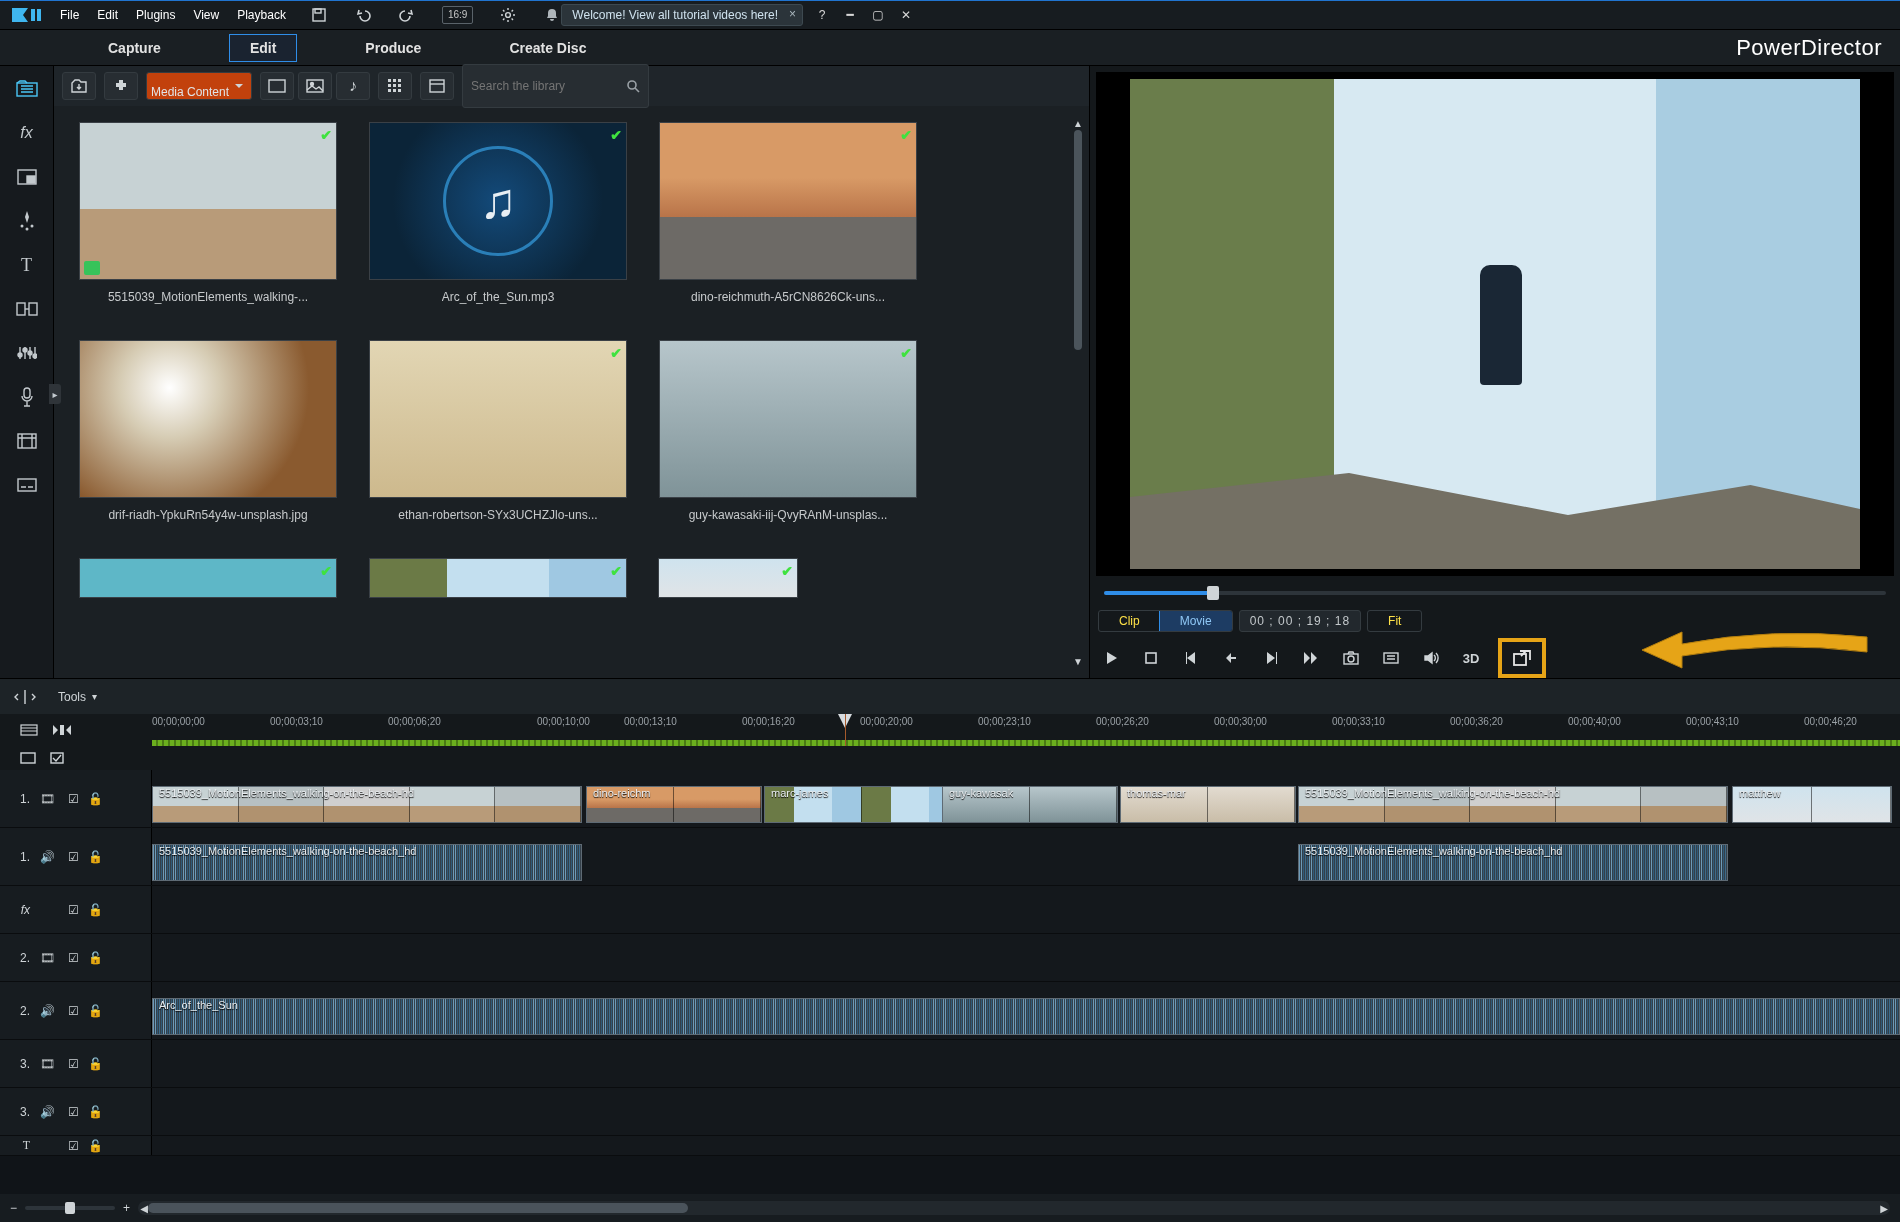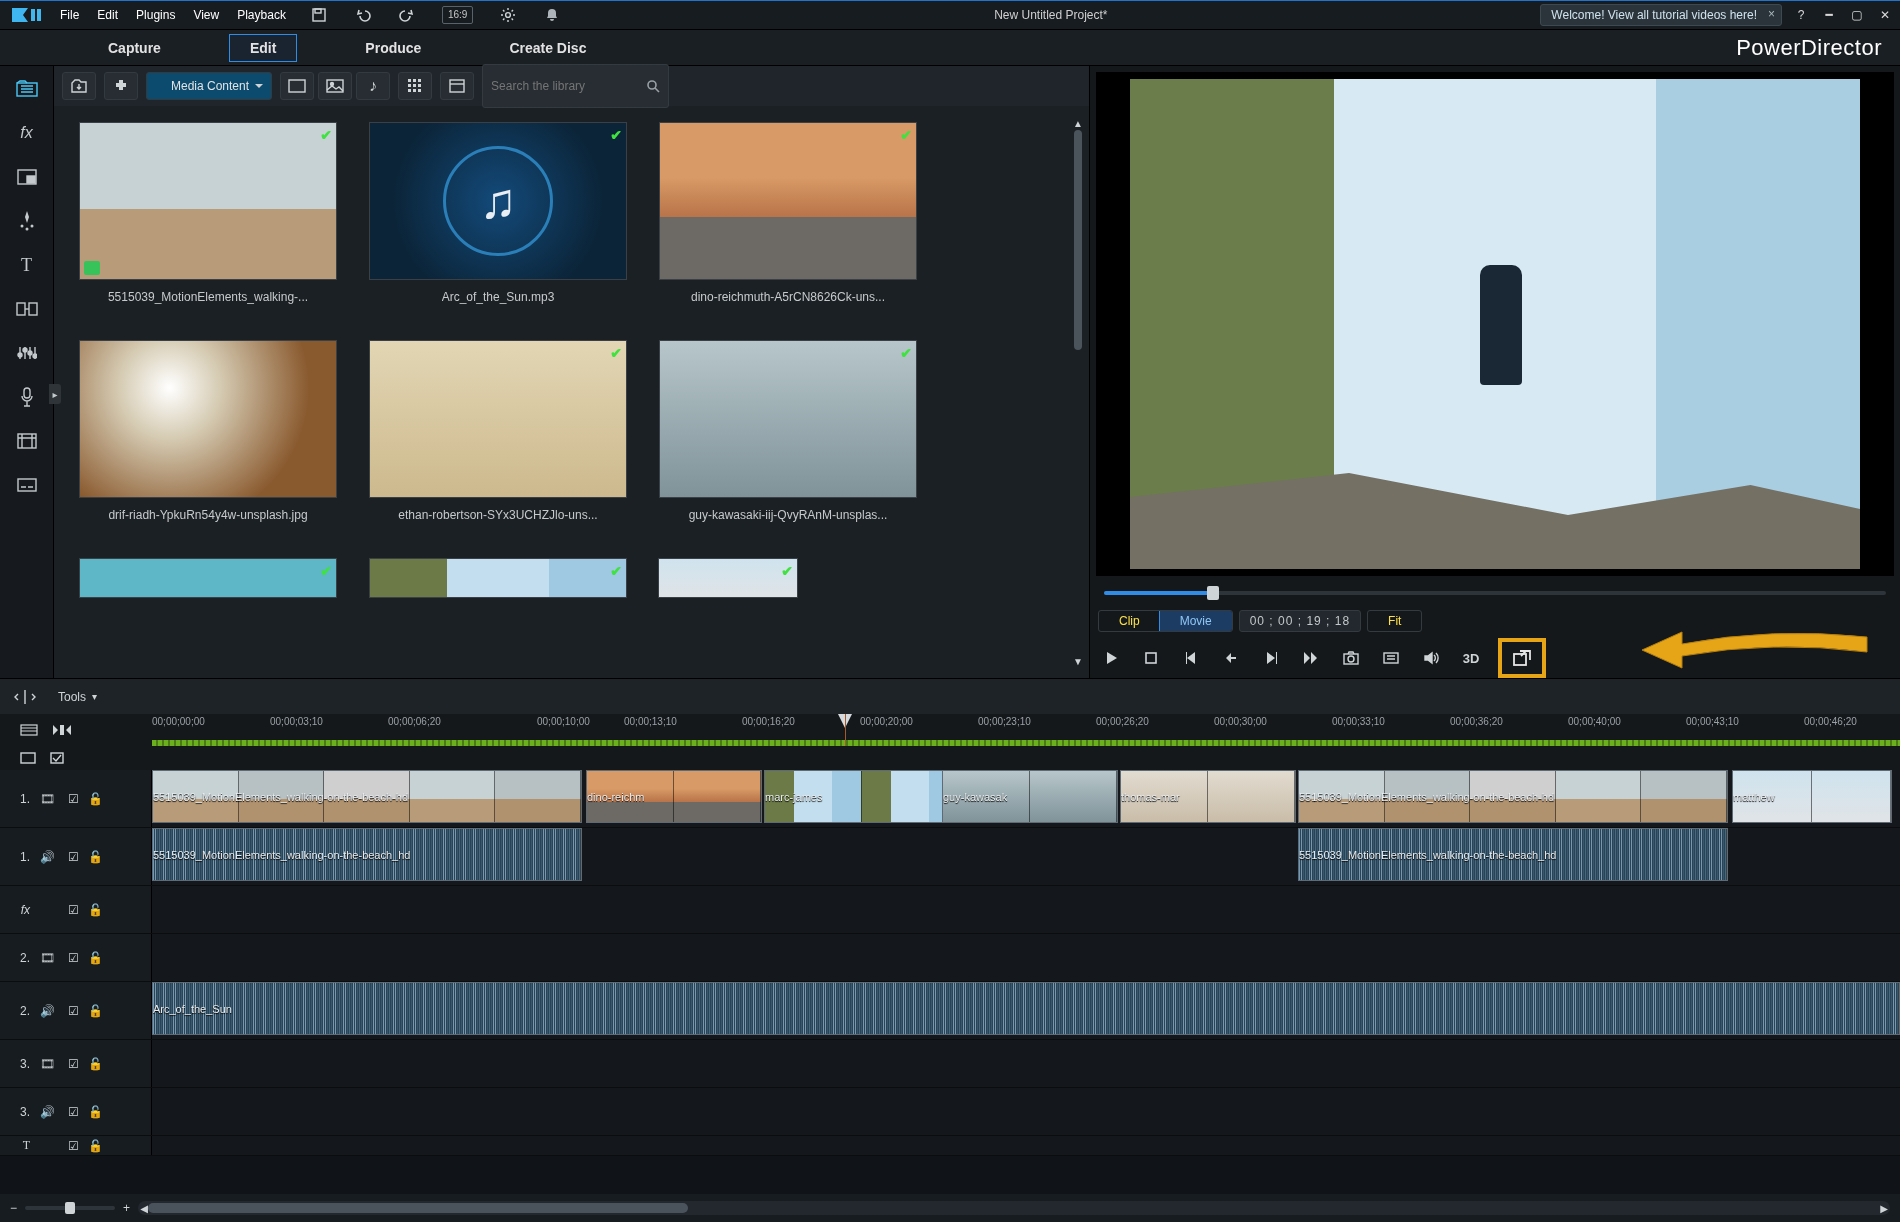--- a/index.html
+++ b/index.html
@@ -33,21 +33,21 @@
 
 .rooms{width:54px;background:#161a1e;border-right:1px solid #000;display:flex;flex-direction:column;align-items:center;padding-top:10px;gap:18px}
 .room-btn{width:30px;height:26px;display:flex;align-items:center;justify-content:center;cursor:pointer;color:#c3c9cd}
 .room-btn.active{color:#4ac6f5}
 .room-pop{position:absolute;left:49px;top:318px;width:12px;height:20px;background:#2f3439;display:flex;align-items:center;justify-content:center;color:#c4cbd0;font-size:10px;border-radius:0 3px 3px 0}
 
 
 .library{flex:1;display:flex;flex-direction:column;min-width:0;border-right:1px solid #000;background:#1b2024}
 .lib-toolbar{height:40px;background:#1f252a;display:flex;align-items:center;padding:0 8px;gap:8px}
 .lib-btn{width:34px;height:28px;background:#272d32;border:1px solid #343b40;border-radius:3px;display:flex;align-items:center;justify-content:center;cursor:pointer;color:#cfd4d7}
-.lib-select{height:28px;background:#0c4a6e;border:1px solid #343b40;border-radius:3px;display:flex;align-items:center;padding:0 22px 0 24px;color:#e1e3e5;cursor:pointer;position:relative}
+.lib-select{height:28px;background:#c2410c;border:1px solid #343b40;border-radius:3px;display:flex;align-items:flex-end;padding:0 22px 0 4px;color:#e1e3e5;cursor:pointer;position:relative}
 .lib-select:after{content:"";position:absolute;right:8px;top:11px;border:4px solid transparent;border-top-color:#cfd4d7}
 .lib-filters{display:flex;gap:4px}
 .lib-search{flex:0 0 170px;height:44px;background:#272d32;border:1px solid #343b40;border-radius:3px;display:flex;align-items:center;padding:0 8px;color:#999}
 .lib-search input{background:transparent;border:none;outline:none;color:#cfd4d7;flex:1;font-size:12px}
 .lib-body{flex:1;overflow:hidden;position:relative;padding:16px 36px 0 24px}
 .grid{display:flex;flex-wrap:wrap;gap:36px 30px;align-content:flex-start}
 .media-item{width:260px;display:flex;flex-direction:column;align-items:center;gap:10px}
 .thumb{width:258px;height:158px;background:#2a2f33;position:relative;border:1px solid #3a4046;display:flex;align-items:center;justify-content:center}
 .thumb .check{position:absolute;top:4px;right:4px;color:#3fe23f;font-size:14px;font-weight:bold}
 .thumb .badge{position:absolute;left:4px;bottom:4px;width:16px;height:14px;background:#37c35a;border-radius:2px}
@@ -115,21 +115,21 @@
 .tl-hdr-left{width:152px;display:flex;align-items:center;gap:14px;padding-left:20px;color:#cfd4d7}
 
 
 .tracks{flex:1;overflow:hidden;position:relative;background:#101418}
 .track{height:48px;display:flex;border-bottom:1px solid #0a0c0e}
 .track.tall{height:58px}
 .trk-head{width:152px;display:flex;align-items:center;gap:10px;padding-left:14px;background:#171c20;color:#cfd4d7;border-right:1px solid #000}
 .trk-head .num{width:16px;text-align:right}
 .trk-head .ico{width:18px}
 .trk-lane{flex:1;position:relative;background:#14181c}
-.clip{position:absolute;top:0;bottom:4px;background:#34404a;border:1px solid #5e6a74;color:#e9edf0;font-size:11px;display:flex;align-items:center;padding:0 0;overflow:hidden}
+.clip{position:absolute;top:16px;bottom:4px;background:#34404a;border:1px solid #5e6a74;color:#e9edf0;font-size:11px;display:flex;padding:0 6px;overflow:hidden}
 .clip .lbl{position:relative;z-index:1;white-space:nowrap;text-shadow:0 1px 1px #000}
 .wave{position:absolute;inset:0;background:
   linear-gradient(#5a788e,#4a6a82);
   mask:repeating-linear-gradient(90deg,#000 0 1px,transparent 1px 2px)}
 .audio-clip .wave{background:repeating-linear-gradient(90deg,#6c9ab8 0 1px,#3d6b8a 1px 2px,#6c9ab8 2px 3px,#2f5b7a 3px 5px)}
 .video-clip{background:#475561}
 .video-clip .thumbrow{position:absolute;inset:0;display:flex}
 .video-clip .thumbrow>div{border-right:1px solid rgba(0,0,0,.5)}
 
 
@@ -188,21 +188,20 @@
           <circle cx="8" cy="8" r="2.4"></circle>
           <path d="M8 1v2M8 13v2M1 8h2M13 8h2M3 3l1.4 1.4M11.6 11.6L13 13M13 3l-1.4 1.4M4.4 11.6L3 13"></path>
         </svg>
       </div>
     <div class="mi">
         <svg width="16" height="16" viewBox="0 0 16 16" fill="#aeb5ba">
           <path d="M8 2a4 4 0 0 0-4 4v3l-1 2h10l-1-2V6a4 4 0 0 0-4-4zM6 12a2 2 0 0 0 4 0z"></path>
         </svg>
       </div>
   </div>
-  <div class="project-title">New Untitled Project*</div>
   <div class="right-controls">
     <div class="banner"><span>Welcome! View all tutorial videos here!</span><span class="banner-x">×</span></div>
     <div class="win-btn">?</div>
     <div class="win-btn">━</div>
     <div class="win-btn">▢</div>
     <div class="win-btn">✕</div>
   </div>
 </div>
 
 <div class="modebar">

